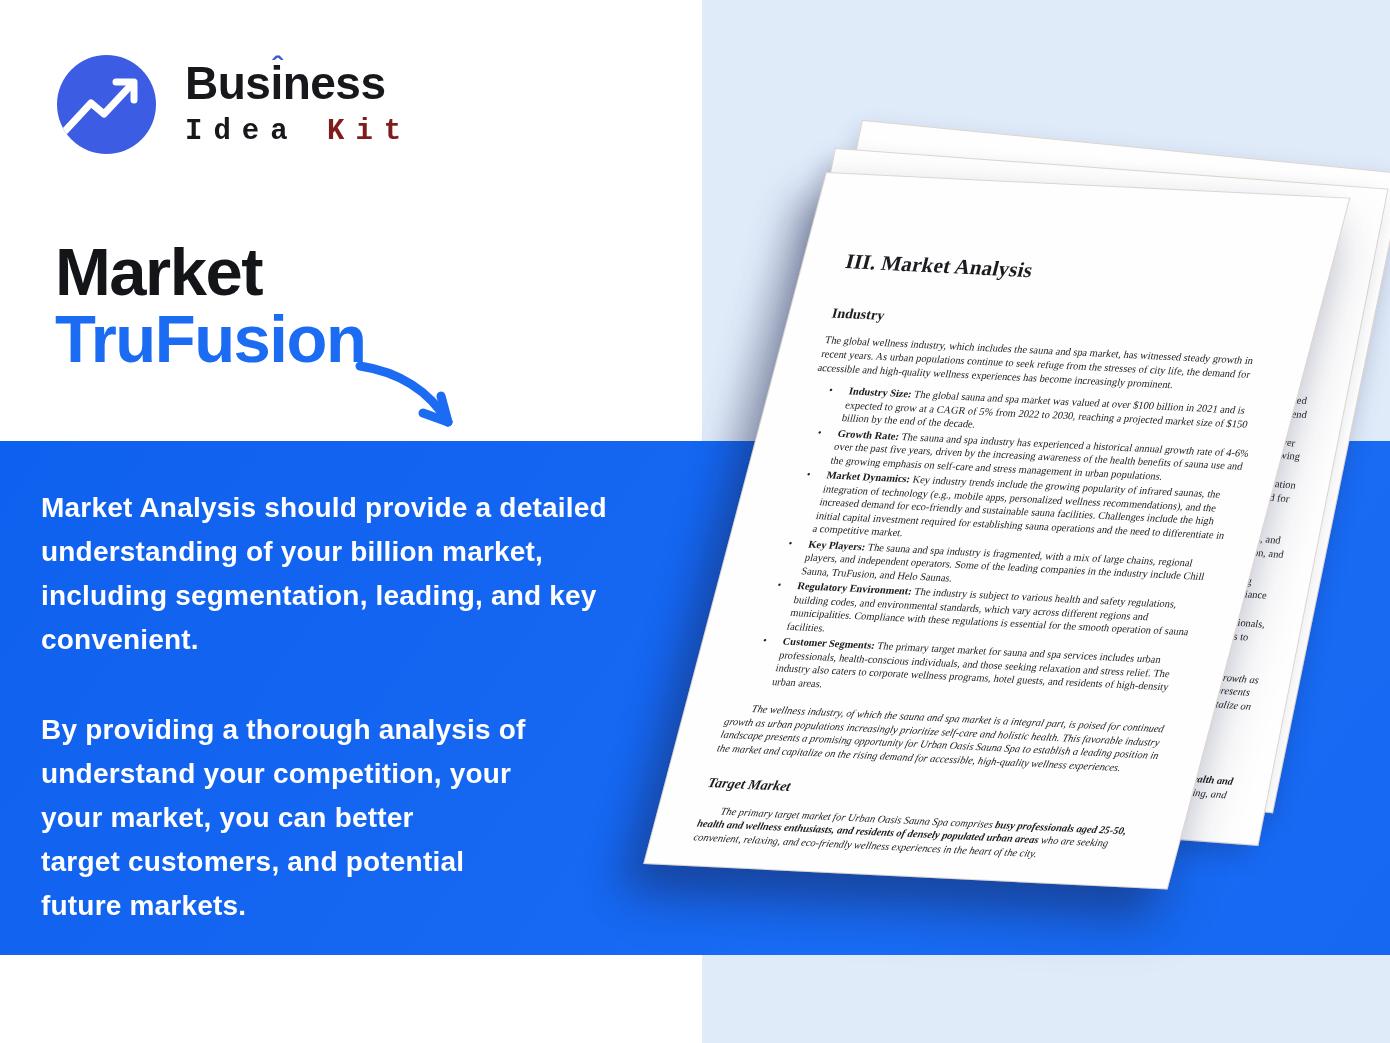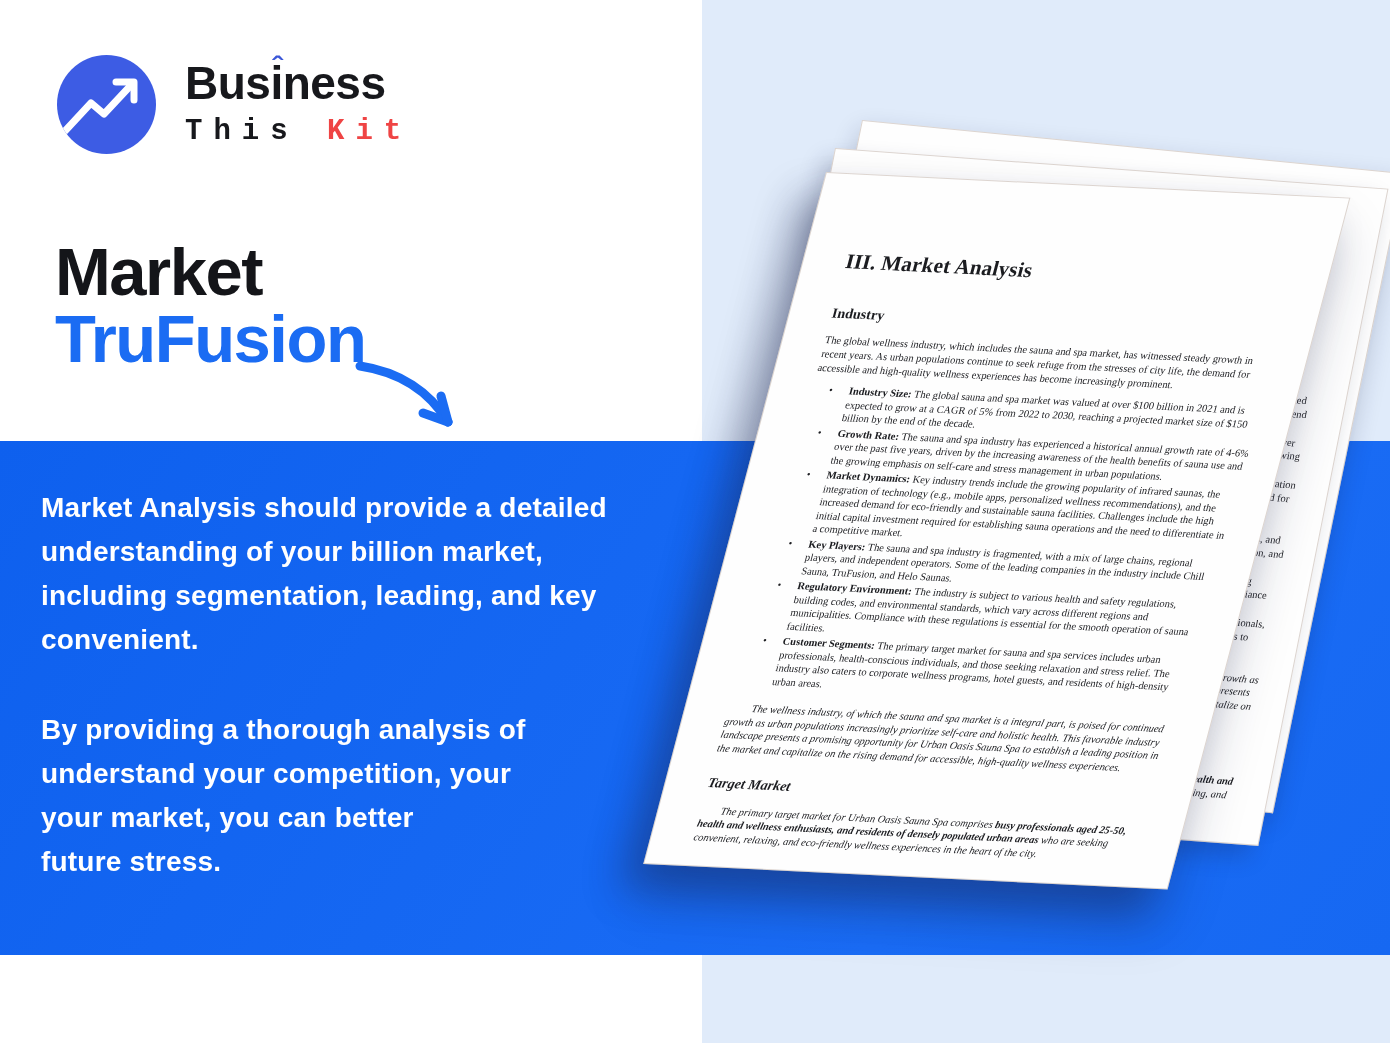--- a/index.html
+++ b/index.html
@@ -16,21 +16,21 @@
   .logo { position:absolute; left:57px; top:55px; display:flex; align-items:flex-start; }
   .logo-circle { width:99px; height:99px; border-radius:50%; background:#3d5ce4; overflow:hidden; flex:0 0 auto; }
   .logo-circle svg { display:block; width:99px; height:99px; }
   .logo-text { margin-left:29px; padding-top:4px; }
   .logo-title { position:relative; font-size:46px; line-height:48px; font-weight:bold;
                 letter-spacing:-0.5px; color:#17181c; }
   .logo-caret { position:absolute; left:79px; top:-16px; width:26px; text-align:center;
                 color:#3b57d8; font-size:32px; font-weight:bold; transform:scaleY(.85); }
   .logo-sub { margin-top:8px; font-family:"Liberation Mono", monospace; font-weight:bold;
               font-size:29px; letter-spacing:11px; color:#17181c; white-space:nowrap; }
-  .logo-sub .kit { color:#ef4444;text-align:center; }
+  .logo-sub .kit { color:#7f1d1d;text-align:center; }
 
   
   .hero-title { position:absolute; left:55px; top:238px; font-size:67px; line-height:67px;
                 font-weight:bold; letter-spacing:-1.5px; color:#141519; }
   .hero-title .line2 { color:#1b6cf3; }
   .hero-arrow { position:absolute; left:352px; top:358px; width:118px; height:80px; }
 
   
   .band-copy { position:absolute; left:41px; top:486px; color:#ffffff; }
   .band-copy .para { margin:0; }
@@ -79,21 +79,21 @@
           <polyline points="59,27 77,27 77,45"></polyline>
         </g>
       </svg>
     </div>
     <div class="logo-text">
       <div class="logo-title">
         <span>Business</span>
         <span class="logo-caret">ˆ</span>
       </div>
       <div class="logo-sub">
-        <span>This</span><span> </span><span class="kit">Kit</span>
+        <span>Idea</span><span> </span><span class="kit">Kit</span>
       </div>
     </div>
   </div>
 
   <div class="hero-title">
     <div class="line1">Market</div>
     <div class="line2">TruFusion</div>
   </div>
 
   <svg class="hero-arrow" viewBox="0 0 118 80" xmlns="http://www.w3.org/2000/svg">
@@ -108,21 +108,22 @@
     <div class="para">
       <div class="line">Market Analysis should provide a detailed</div>
       <div class="line">understanding of your billion market,</div>
       <div class="line">including segmentation, leading, and key</div>
       <div class="line">convenient.</div>
     </div>
     <div class="para">
       <div class="line">By providing a thorough analysis of</div>
       <div class="line">understand your competition, your</div>
       <div class="line">your market, you can better</div>
-      <div class="line">future stress.</div>
+      <div class="line">target customers, and potential</div>
+      <div class="line">future markets.</div>
     </div>
   </div>
 
   <div class="sheet back">
       <div class="doc">
         <div class="doc-title">III. Market Analysis</div>
         <div class="doc-h2">Industry</div>
         <p class="doc-p">The global wellness industry, which includes the sauna and spa market, has witnessed steady growth in recent years. As urban populations continue to seek refuge from the stresses of city life, the demand for accessible and high-quality wellness experiences has become increasingly prominent.</p>
         <div class="doc-bullets">
           <div class="bullet"><span class="dot">•</span><b>Industry Size: </b>The global sauna and spa market was valued at over $100 billion in 2021 and is expected to grow at a CAGR of 5% from 2022 to 2030, reaching a projected market size of $150 billion by the end of the decade.</div>

